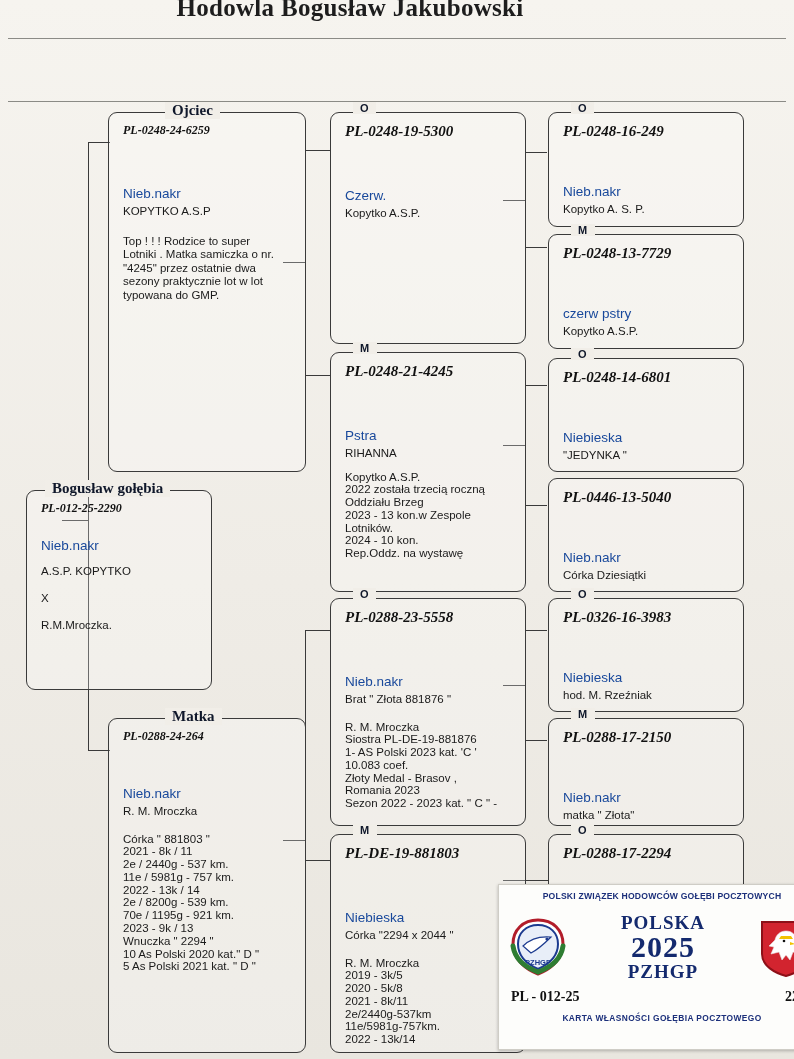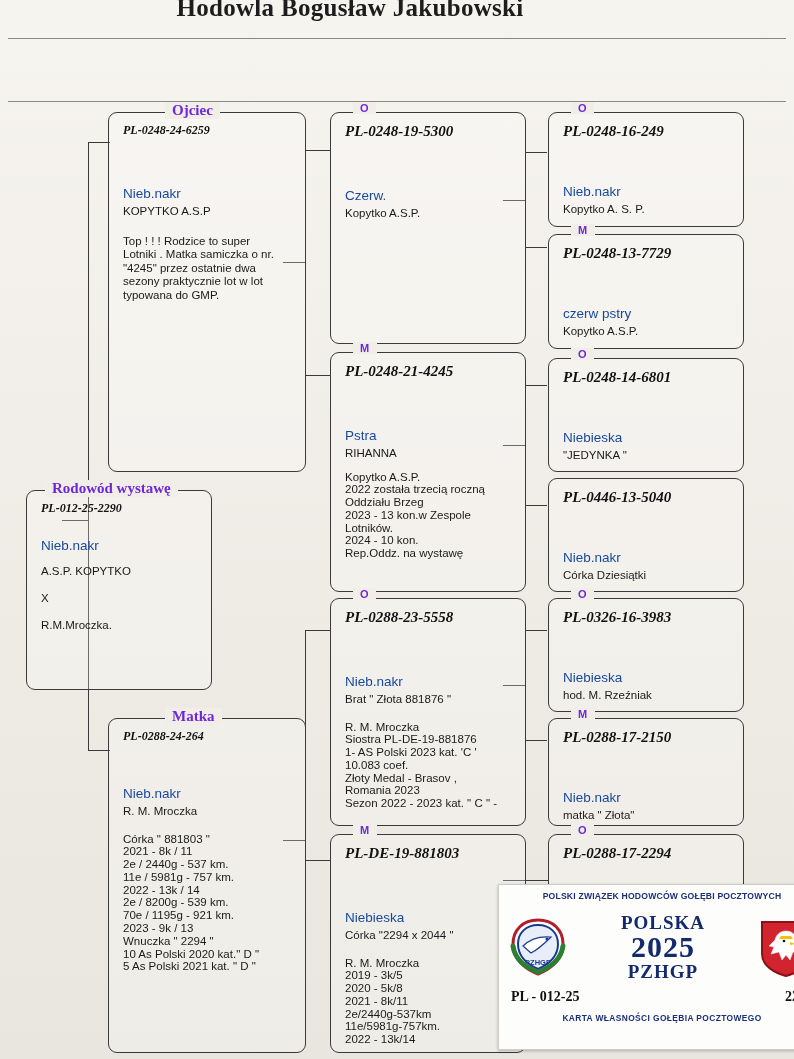--- a/index.html
+++ b/index.html
@@ -30,21 +30,21 @@
     border:1.4px solid #3a3a3a;
     border-radius:9px;
     background:rgba(255,255,255,0.25);
     box-sizing:border-box;
   }
   .box .hdr{
     position:absolute;top:-11px;left:18px;
     background:#f1eee8;
     padding:0 7px;
     font-family:"Liberation Serif", serif;
-    font-weight:bold;font-size:15px;color:#6d28d9;
+    font-weight:bold;font-size:15px;color:#0f172a;
   }
   .box .hdr.small{
     font-family:"Liberation Sans", sans-serif;
     font-size:11px;font-weight:bold;letter-spacing:.5px;
   }
   .ring{
     font-family:"Liberation Serif", serif;
     font-style:italic;font-weight:bold;
     font-size:12px;color:#111;
     padding:10px 0 0 14px;
@@ -141,21 +141,21 @@
   <div class="ln lnh" style="left:503px;top:445px;width:23px"></div>
 
   <div class="ln lnv" style="left:525px;top:630px;height:110px"></div>
   <div class="ln lnh" style="left:525px;top:630px;width:22px"></div>
   <div class="ln lnh" style="left:525px;top:740px;width:22px"></div>
   <div class="ln lnh" style="left:503px;top:685px;width:23px"></div>
 
   <div class="ln lnh" style="left:503px;top:880px;width:45px"></div>
 
   <div class="box" style="left:26px;top:490px;width:186px;height:200px">
-    <div class="hdr">Rodowód wystawę</div>
+    <div class="hdr">Bogusław gołębia</div>
     <div class="ring">PL-012-25-2290</div>
     <div class="blue" style="padding-top:22px">Nieb.nakr</div>
     <div class="txt" style="padding-top:12px">A.S.P. KOPYTKO
 
         X
 
 R.M.Mroczka.</div>
   </div>
 
   <div class="box" style="left:108px;top:112px;width:198px;height:360px">

